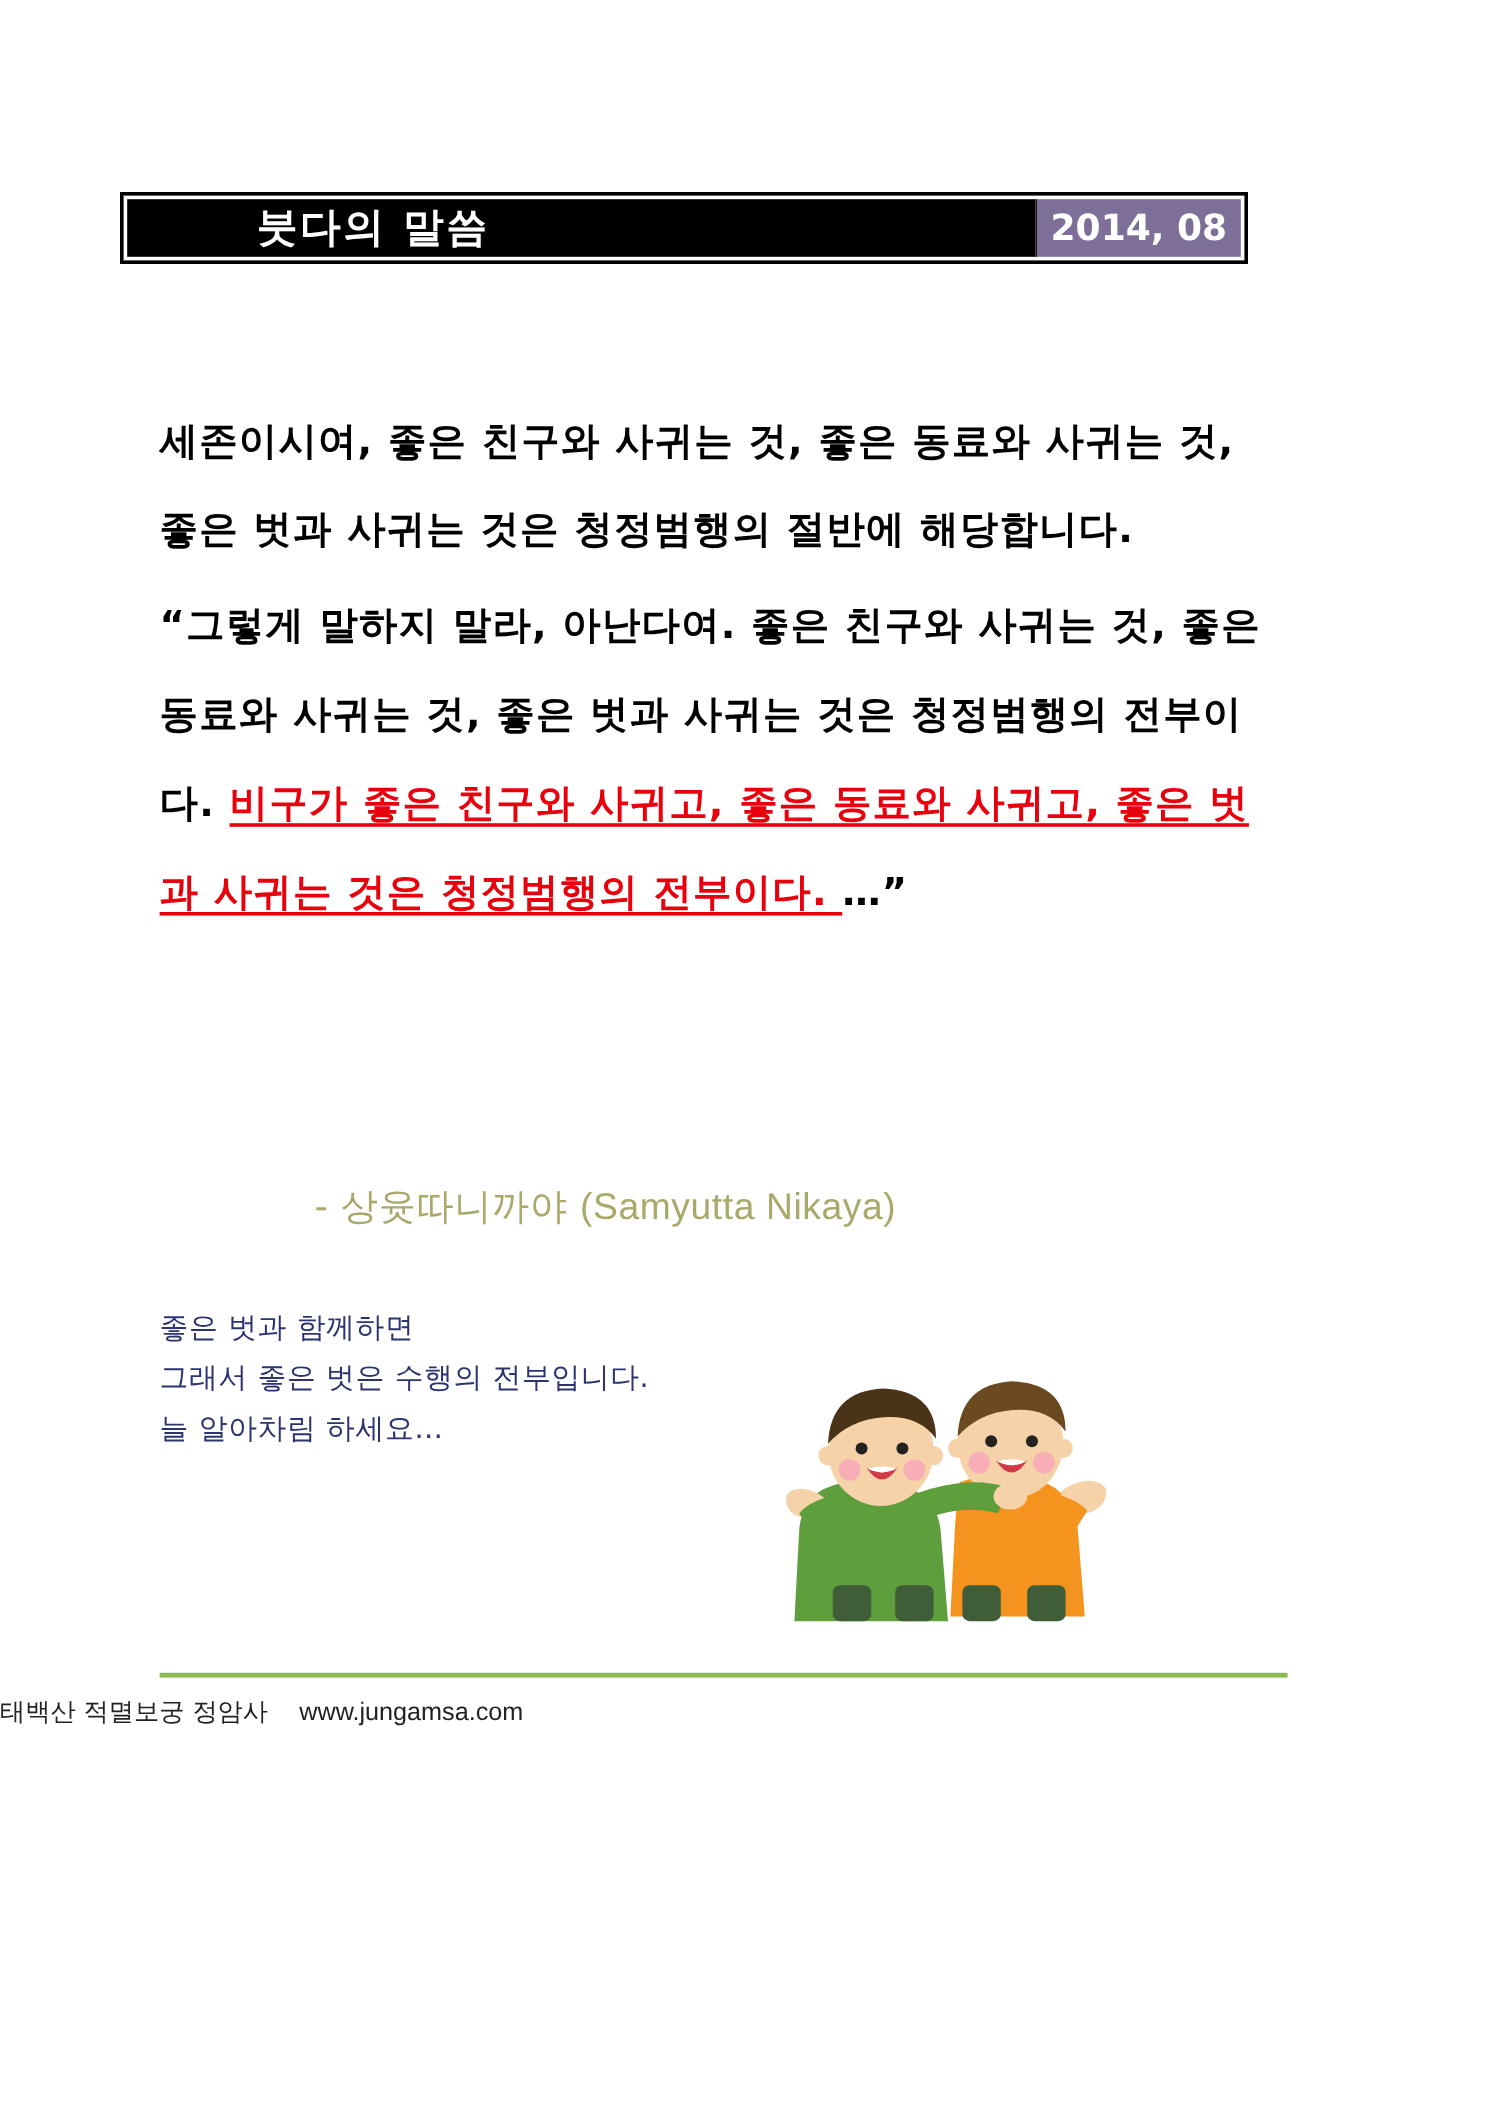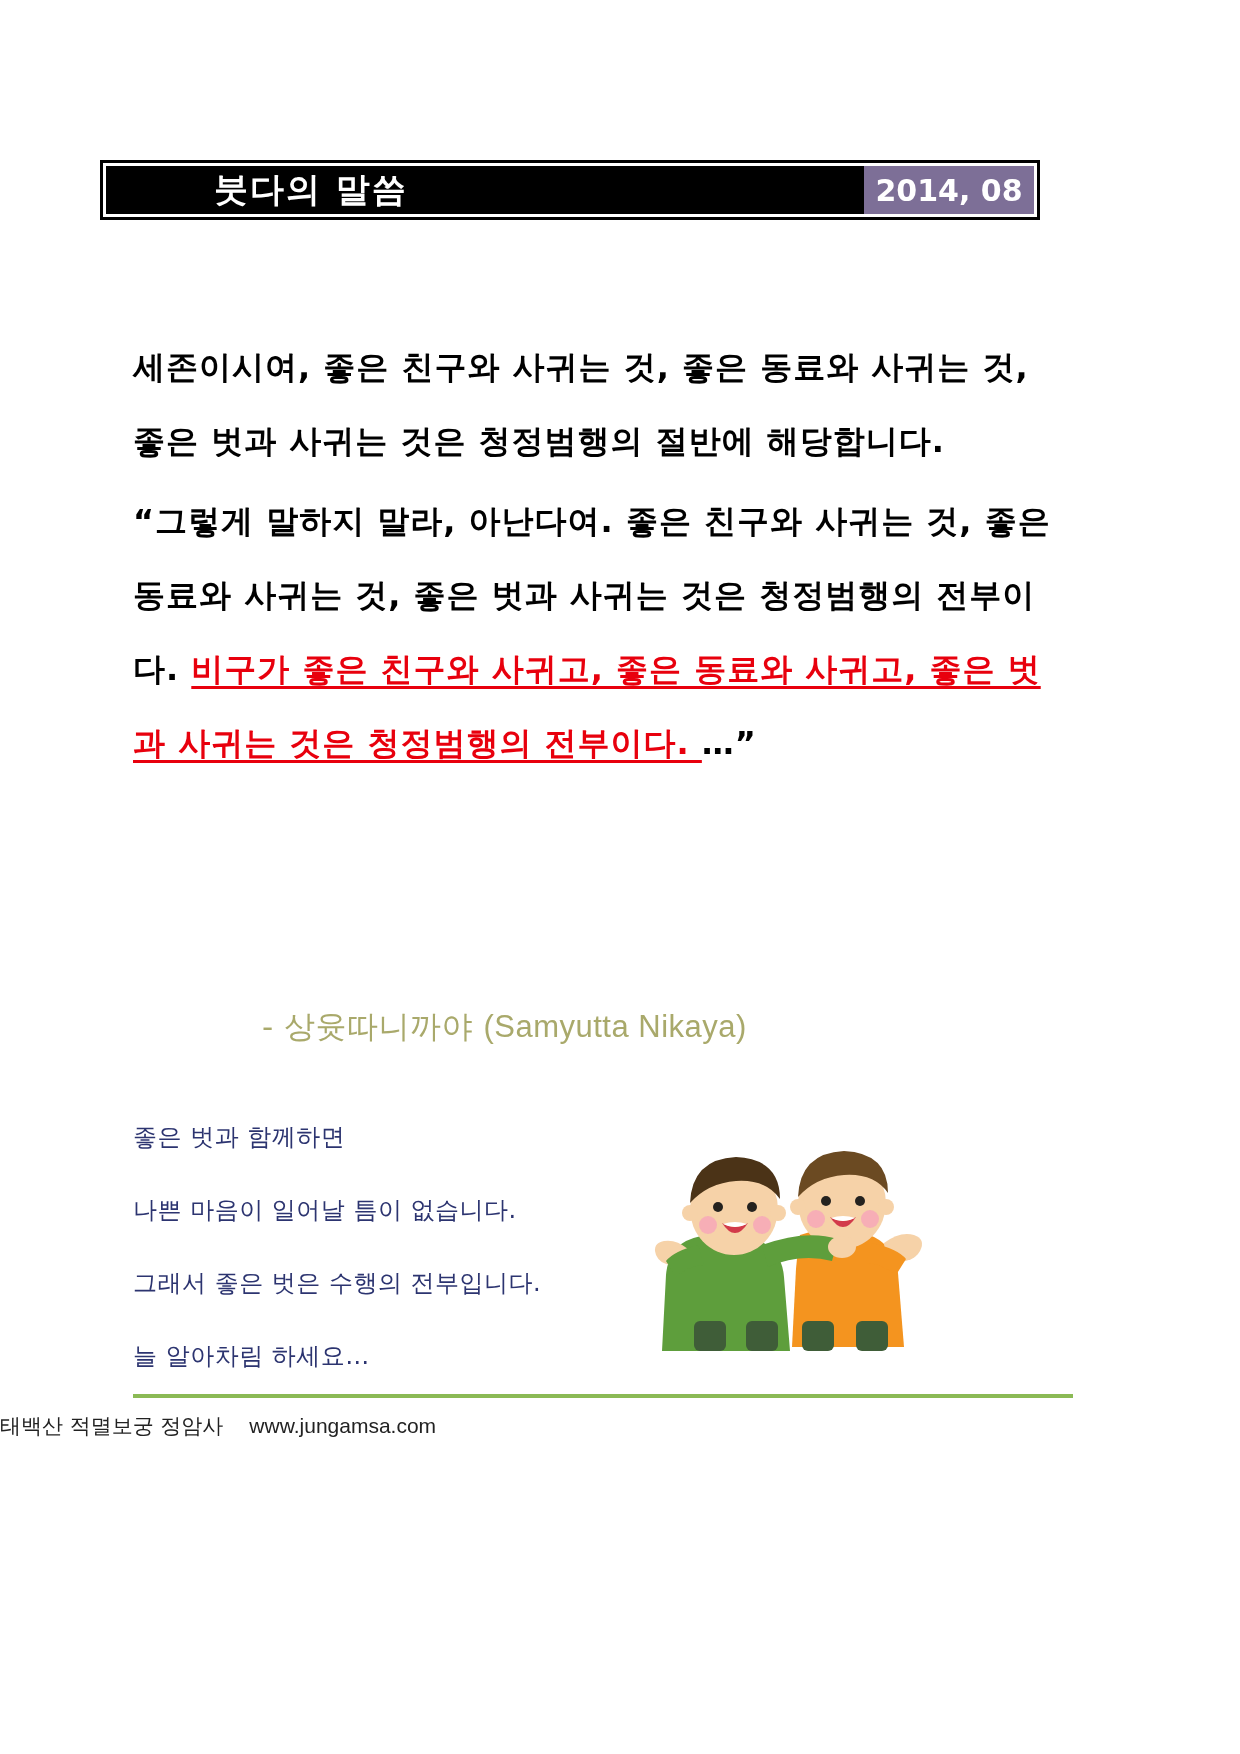--- a/index.html
+++ b/index.html
@@ -85,21 +85,21 @@
   }
   .tail {
     color: #000000;
     font-weight: bold;
   }
 
   
   .attribution {
     position: absolute;
     left: 262px;
-    top: 1006px;
+    top: 985px;
     font-family: "DejaVu Sans", sans-serif;
     font-size: 31px;
     color: #a9a96b;
     letter-spacing: 0.5px;
   }
   .attribution .latin {
     font-family: "Liberation Sans", sans-serif;
   }
 
   
@@ -107,21 +107,21 @@
     position: absolute;
     left: 133px;
     top: 1085px;
     width: 600px;
     font-family: "DejaVu Sans", sans-serif;
     font-size: 24px;
     line-height: 42px;
     color: #2c3470;
     letter-spacing: 0.5px;
   }
-  .reflection div { white-space: nowrap; margin-top: 31px; }
+  .reflection div { white-space: nowrap; }
 
   
   .illustration {
     position: absolute;
     left: 650px;
     top: 1085px;
     width: 280px;
     height: 270px;
   }
 
@@ -167,21 +167,20 @@
     <span>“그렇게 말하지 말라, 아난다여. 좋은 친구와 사귀는 것, 좋은 동료와 사귀는 것, 좋은 벗과 사귀는 것은 청정범행의 전부이다. </span><span class="hl">비구가 좋은 친구와 사귀고, 좋은 동료와 사귀고, 좋은 벗과 사귀는 것은 청정범행의 전부이다. </span><span class="tail">…”</span>
   </p>
 </div>
 
 <div class="attribution">
   <span>- </span><span>상윳따니까야 </span><span class="latin">(Samyutta Nikaya)</span>
 </div>
 
 <div class="reflection">
   <div>좋은 벗과 함께하면</div>
-  <div>나쁜 마음이 일어날 틈이 없습니다.</div>
   <div>그래서 좋은 벗은 수행의 전부입니다.</div>
   <div>늘 알아차림 하세요…</div>
 </div>
 
 <div class="illustration">
   <svg viewBox="0 0 280 270" width="280" height="270" xmlns="http://www.w3.org/2000/svg">
 
     <path d="M150 150 q40 -14 74 2 q20 10 24 36 l6 74 h-112 l4 -78 q2 -22 4 -34 z" fill="#f4941f"></path>
 
     <rect x="152" y="236" width="32" height="30" rx="6" fill="#3f5d38"></rect>

